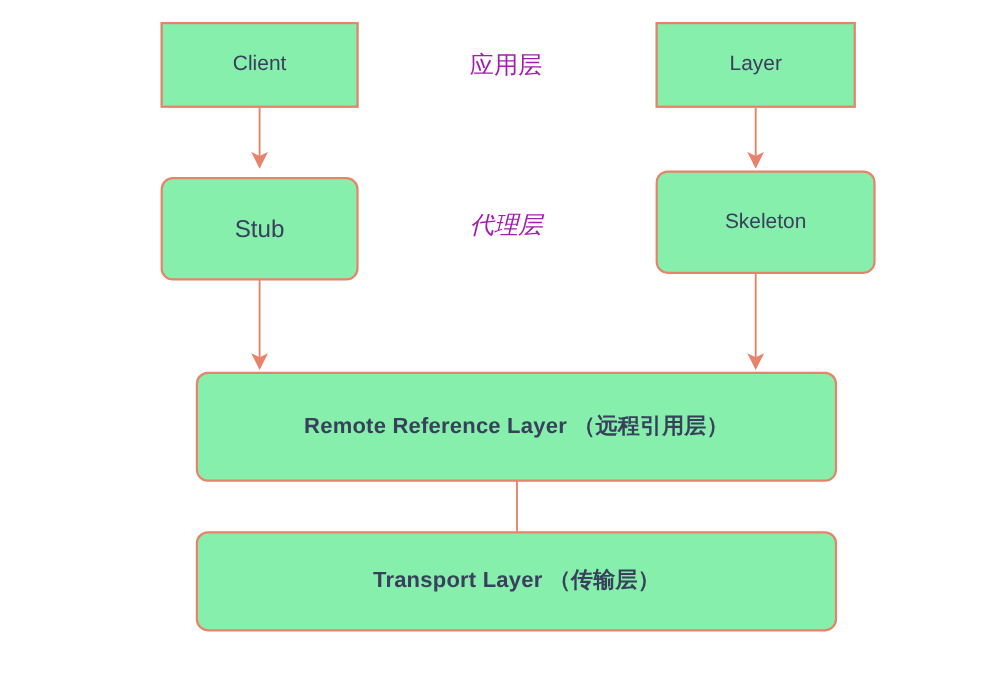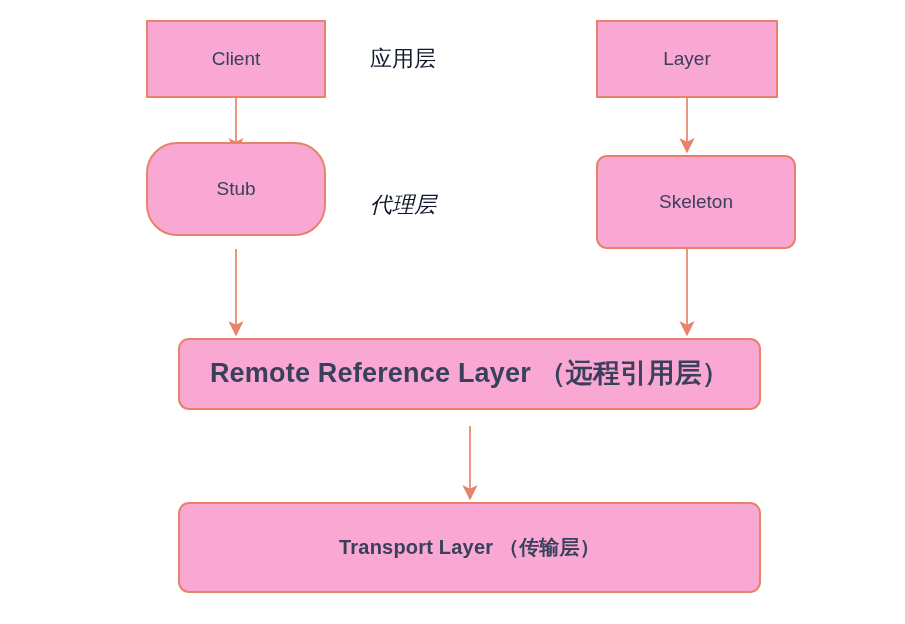--- a/index.html
+++ b/index.html
@@ -13,51 +13,52 @@
   #canvas {
     position: relative;
     width: 905px;
     height: 624px;
     background: #ffffff;
     overflow: hidden;
   }
   .node {
     position: absolute;
     box-sizing: border-box;
-    background: #f9a8d4;
+    background: #86efac;
     border: 2px solid #E8836B;
     display: flex;
     align-items: center;
     justify-content: center;
     color: #39405B;
     text-align: center;
     line-height: 1.25;
   }
   .node.sharp { border-radius: 0; }
   .node.round { border-radius: 11px; }
 
   .node-label {
     display: block;
     white-space: pre;
   }
 
   
   #node-client  { left: 146px; top: 20px;  width: 180px; height: 78px; font-size: 19px; }
   #node-server  { left: 596px; top: 20px;  width: 182px; height: 78px; font-size: 19px; }
-  #node-stub    { left: 146px; top: 142px; width: 180px; height: 94px; font-size: 19px; border-radius: 31px; }
+  #node-stub    { left: 146px; top: 161px; width: 180px; height: 94px; font-size: 22px; }
   #node-skeleton{ left: 596px; top: 155px; width: 200px; height: 94px; font-size: 19px; }
-  #node-rrl     { left: 178px; top: 338px; width: 583px; height: 72px; font-size: 27px; font-weight: bold; letter-spacing: .2px; }
-  #node-transport{ left: 178px; top: 502px; width: 583px; height: 91px; font-size: 20px; font-weight: bold; letter-spacing: .2px; }
+  #node-rrl     { left: 178px; top: 338px; width: 583px; height: 100px; font-size: 20px; font-weight: bold; letter-spacing: .2px; }
+  #node-transport{ left: 178px; top: 483px; width: 583px; height: 91px; font-size: 20px; font-weight: bold; letter-spacing: .2px; }
 
   
   .layer-caption {
     position: absolute;
-    color: #0f172a;
+    color: #a21caf;
     font-size: 22px;
     white-space: pre;
+    text-align: center;
   }
   #caption-application { left: 370px; top: 44px;  width: 180px; }
   #caption-proxy       { left: 370px; top: 190px; width: 180px; font-style: italic; }
 
   
   #arrows {
     position: absolute;
     left: 0; top: 0;
     width: 905px;
     height: 624px;

